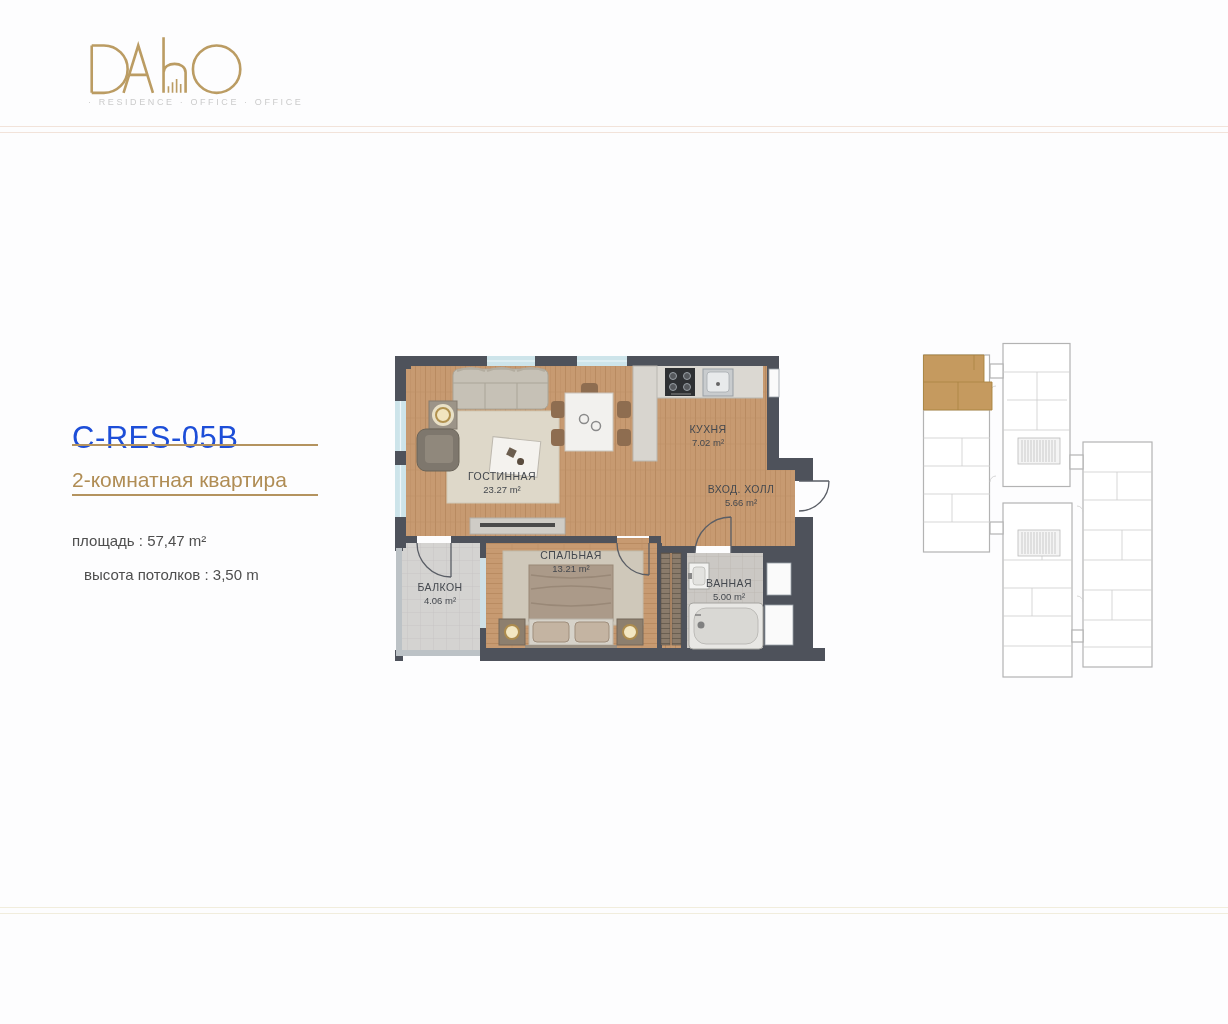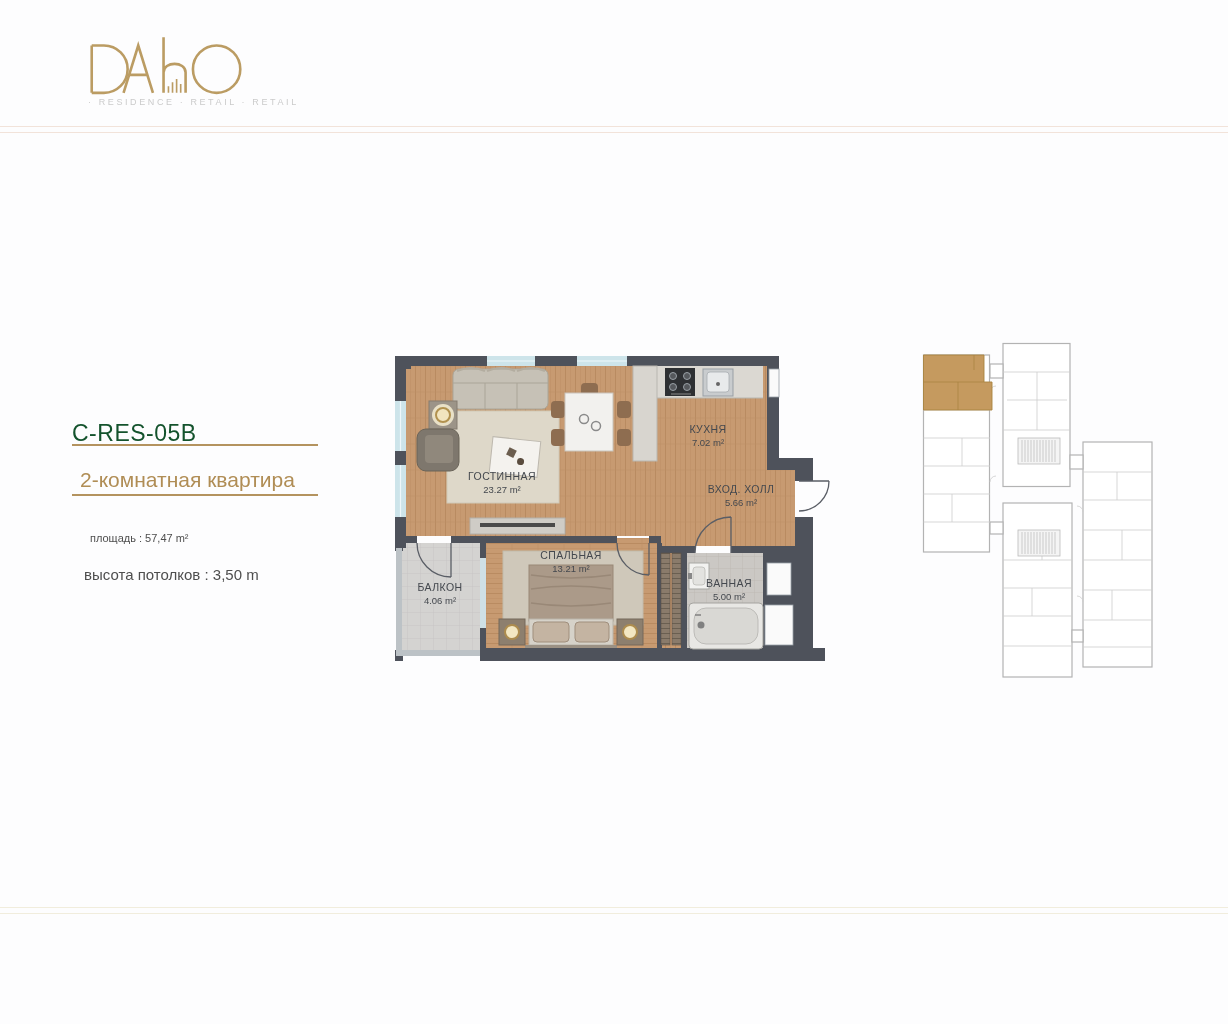--- a/index.html
+++ b/index.html
@@ -7,27 +7,27 @@
        font-family:"Liberation Sans", sans-serif;overflow:hidden;}
   
   #logo-svg{position:absolute;left:86px;top:34px;width:160px;height:72px;}
   #tagline{position:absolute;left:88px;top:97px;font-size:9px;letter-spacing:2.6px;
            color:#cbcbcb;white-space:nowrap;}
   .rule{position:absolute;left:0;width:1228px;height:5px;border-top:1px solid #f2e3da;
         border-bottom:1px solid #f2e3da;}
   #rule-top{top:126px;}
   #rule-bottom{top:907px;border-color:#f1eddd;}
   
-  #unit-code{position:absolute;left:72px;top:420px;font-size:23px;color:#14532d;
+  #unit-code{position:absolute;left:72px;top:420px;font-size:31px;color:#1d4ed8;
              letter-spacing:0.5px;}
   .gold-underline{position:absolute;left:72px;width:246px;height:0;
                   border-bottom:2px solid #b4935f;}
   #u1{top:444px;} #u2{top:494px;}
-  #unit-title{position:absolute;left:72px;top:468px;font-size:21px;color:#b08d55;margin-left:8px;}
-  #unit-area{position:absolute;left:90px;top:532px;font-size:11px;color:#4e4e4e;}
+  #unit-title{position:absolute;left:72px;top:468px;font-size:21px;color:#b08d55;}
+  #unit-area{position:absolute;left:72px;top:532px;font-size:15px;color:#4e4e4e;}
   #unit-ceiling{position:absolute;left:84px;top:566px;font-size:15px;color:#4e4e4e;}
   
   #floorplan{position:absolute;left:395px;top:353px;width:437px;height:318px;}
   #keyplan{position:absolute;left:922px;top:342px;width:246px;height:360px;}
   text.room-name{font-size:10.5px;fill:#44484e;letter-spacing:.4px;}
   text.room-area{font-size:9.5px;fill:#44484e;}
 </style>
 </head>
 <body>
 
@@ -36,21 +36,21 @@
   <g stroke="#bb9c63" stroke-width="3.2" fill="none">
     <path d="M7,13 V71 M7,13 H22 A29,29 0 0 1 22,71 H7"></path>
     <path d="M46,71 L64,13 L82,71 M53.5,49 H74.5"></path>
     <path d="M95,3 V71 M95,46 C95,32 122,32 122,46 V71"></path>
     <circle cx="160" cy="42" r="29"></circle>
   </g>
   <g stroke="#bb9c63" stroke-width="2" fill="none">
     <path d="M101,71 V63 M106,71 V58 M111,71 V54 M116,71 V60"></path>
   </g>
 </svg>
-<div id="tagline">· RESIDENCE · RETAIL · RETAIL</div>
+<div id="tagline">· RESIDENCE · OFFICE · OFFICE</div>
 
 <div id="rule-top" class="rule"></div>
 <div id="rule-bottom" class="rule"></div>
 
 <div id="unit-code">C-RES-05B</div>
 <div id="u1" class="gold-underline"></div>
 <div id="unit-title">2-комнатная квартира</div>
 <div id="u2" class="gold-underline"></div>
 <div id="unit-area">площадь : 57,47 m²</div>
 <div id="unit-ceiling">высота потолков : 3,50 m</div>

